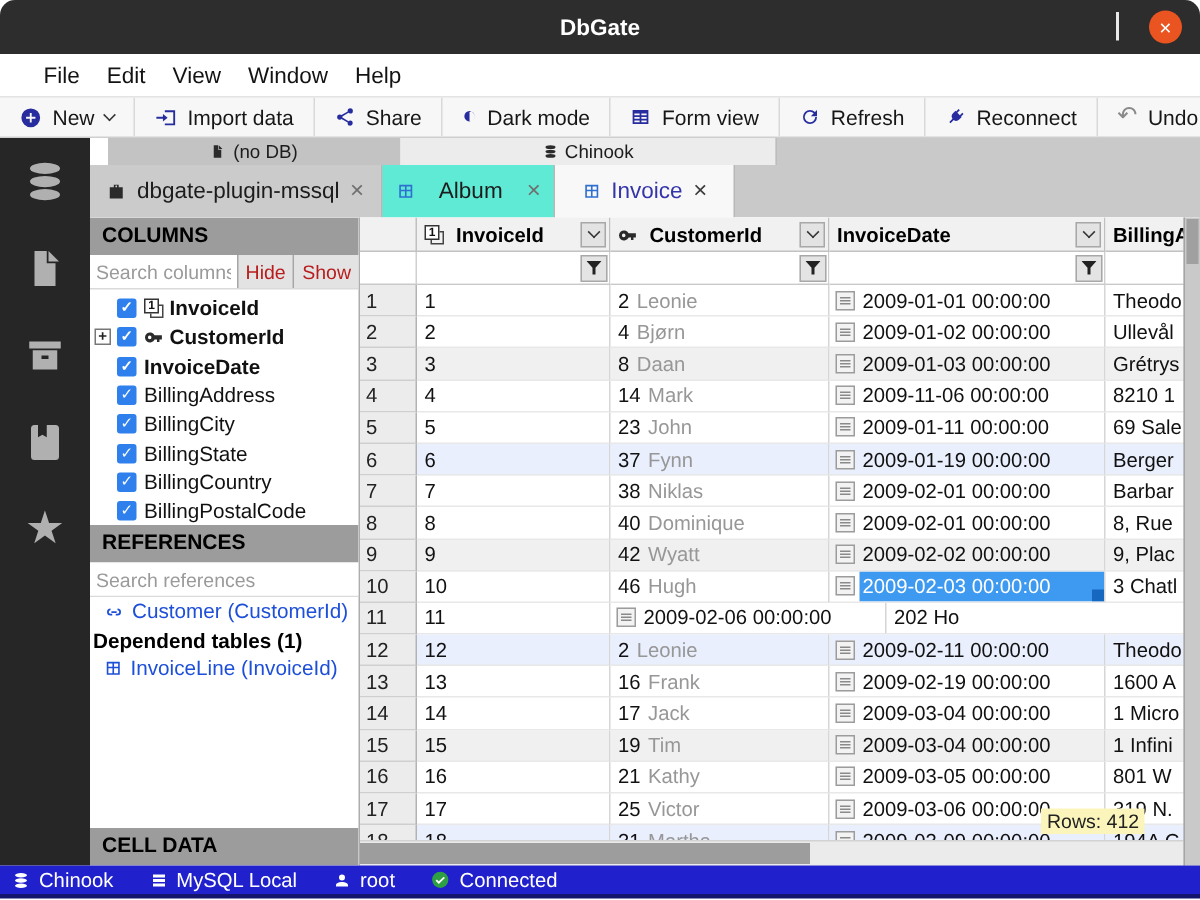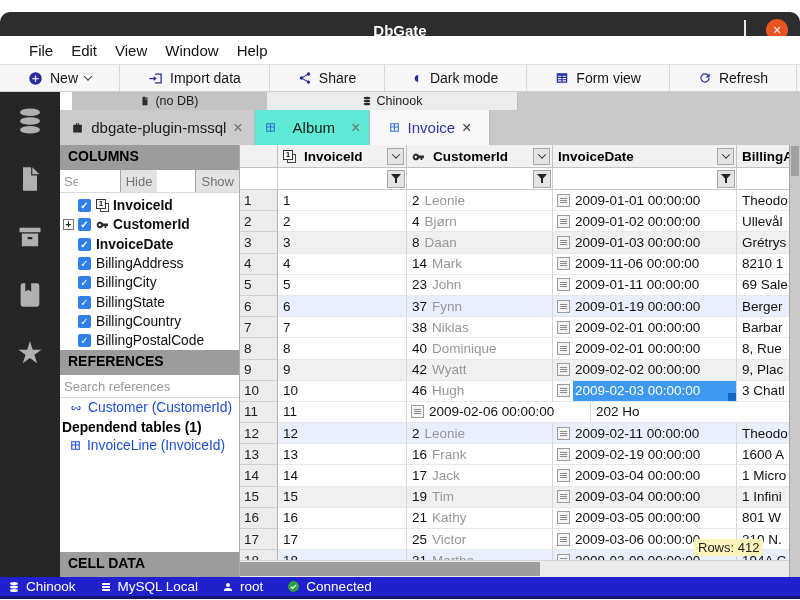--- a/index.html
+++ b/index.html
@@ -1,38 +1,38 @@
 <!DOCTYPE html>
 <html><head>
 <meta charset="utf-8">
 <style>
   html,body{margin:0;padding:0;width:800px;height:600px;overflow:hidden;background:#fff;
     font-family:"Liberation Sans",sans-serif;-webkit-font-smoothing:antialiased;}
   *{box-sizing:border-box;}
   svg{display:block;flex:none;}
 
   
-  .titlebar{position:absolute;left:0;top:12px;right:0;height:36px;background:#2d2d2d;
+  .titlebar{position:absolute;left:0;top:0;right:0;height:36px;background:#2d2d2d;
     border-radius:10px 10px 0 0;display:flex;align-items:center;}
   .title{flex:1;text-align:center;color:#fff;font-weight:bold;font-size:15px;}
   .win-controls{position:absolute;right:12px;top:0;height:36px;display:flex;align-items:center;gap:20px;}
   .win-min{width:12px;height:2px;background:#e8e8e8;}
   .win-max{width:11px;height:11px;border:1.5px solid #e8e8e8;}
   .win-close{width:22px;height:22px;border-radius:50%;background:#e95420;color:#fff;font-size:14px;
     display:flex;align-items:center;justify-content:center;line-height:1;}
 
   
   .menubar{position:absolute;left:0;top:36px;right:0;height:28px;background:#fff;
     display:flex;align-items:center;padding-left:20px;}
   .menu-item{padding:0 9px;font-size:15px;color:#131313;}
 
   
   .toolbar{position:absolute;left:0;top:64px;right:0;height:28px;background:#f7f7f7;
     border-top:1px solid #e3e3e3;border-bottom:1px solid #cfcfcf;display:flex;overflow:hidden;white-space:nowrap;}
-  .tb-btn{display:flex;align-items:center;gap:7px;padding:0 28px;border-right:1px solid #d9d9d9;
+  .tb-btn{display:flex;align-items:center;gap:7px;padding:0 13px;border-right:1px solid #d9d9d9;
     font-size:14px;color:#161616;flex:none;}
   .tb-btn:last-child{border-right:none;}
   .tb-glyph{font-size:16px;color:#272d9e;line-height:1;}
   .tb-glyph.gray{color:#8a8a8a;}
   .chev{width:6px;height:6px;border-right:1.5px solid #333;border-bottom:1.5px solid #333;
     transform:rotate(45deg) translate(-1px,-1px);display:inline-block;}
 
   
   .sidebar{position:absolute;left:0;top:92px;width:60px;height:485px;background:#262626;
     display:flex;flex-direction:column;align-items:center;padding-top:12px;gap:24px;}
@@ -57,21 +57,21 @@
 
   
   .leftpanel{position:absolute;left:60px;top:145px;width:180px;height:432px;background:#fff;
     border-right:1px solid #adadad;overflow:hidden;}
   .panel-header{background:#9c9c9c;color:#000;font-weight:bold;font-size:14px;padding:3px 8px;height:25px;}
   .search-row{display:flex;height:23px;border-bottom:1px solid #dadada;align-items:stretch;}
   .search-input{flex:1;min-width:0;border:none;outline:none;font-size:13px;color:#333;
     padding:0 4px;font-family:inherit;background:#fff;}
   .search-input::placeholder{color:#9a9a9a;}
   .mini-btn{border-left:1px solid #a5a5a5;background:#e3e3e3;font-size:13px;padding:0 5px;
-    display:flex;align-items:center;color:#737373;margin-left:38px;}
+    display:flex;align-items:center;color:#b91c1c;}
   .col-list{padding-top:3px;}
   .col-item{display:flex;align-items:center;height:19.3px;font-size:13.8px;color:#111;}
   .col-item.bold{font-weight:bold;}
   .exp-spacer{width:18px;flex:none;}
   .expander{width:11px;height:11px;border:1px solid #777;margin:0 4px 0 3px;font-size:10px;line-height:9px;
     text-align:center;color:#222;background:#fff;flex:none;}
   .checkbox{width:13px;height:13px;background:#2f80ed;border-radius:2px;color:#fff;font-size:10px;
     line-height:13px;text-align:center;margin-right:5px;flex:none;}
   .ai-box{position:relative;width:13px;height:13px;margin-right:4px;flex:none;}
   .ai-back{position:absolute;right:0;bottom:0;width:9px;height:9px;border:1px solid #444;}

